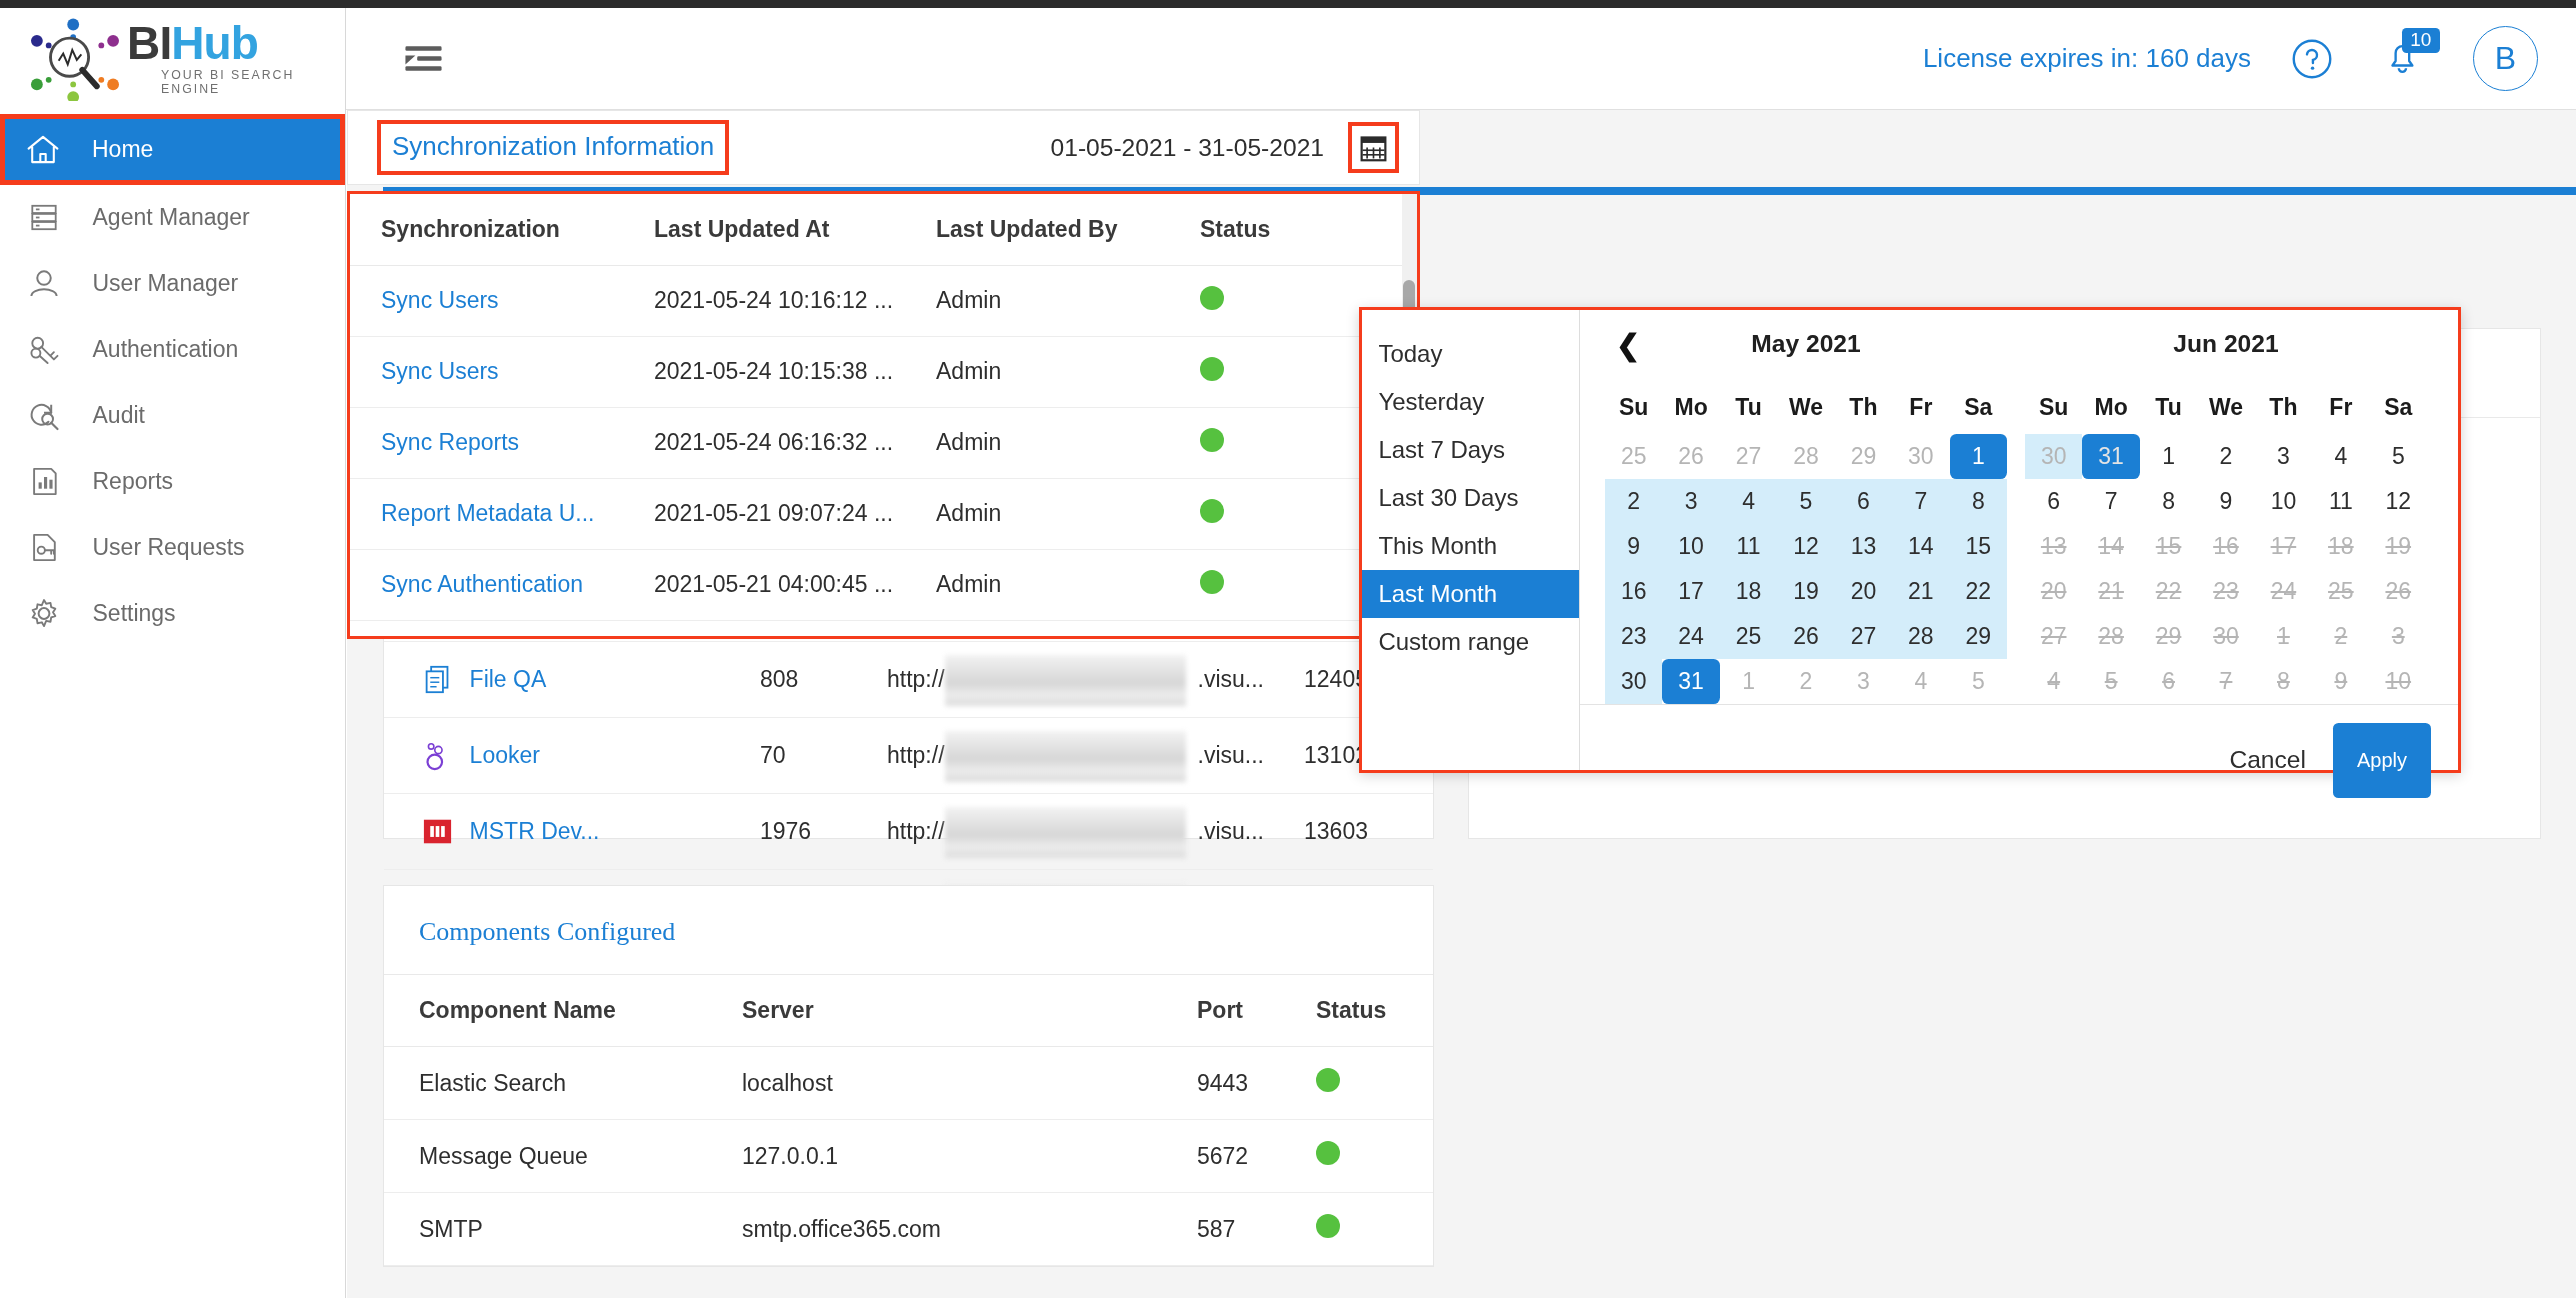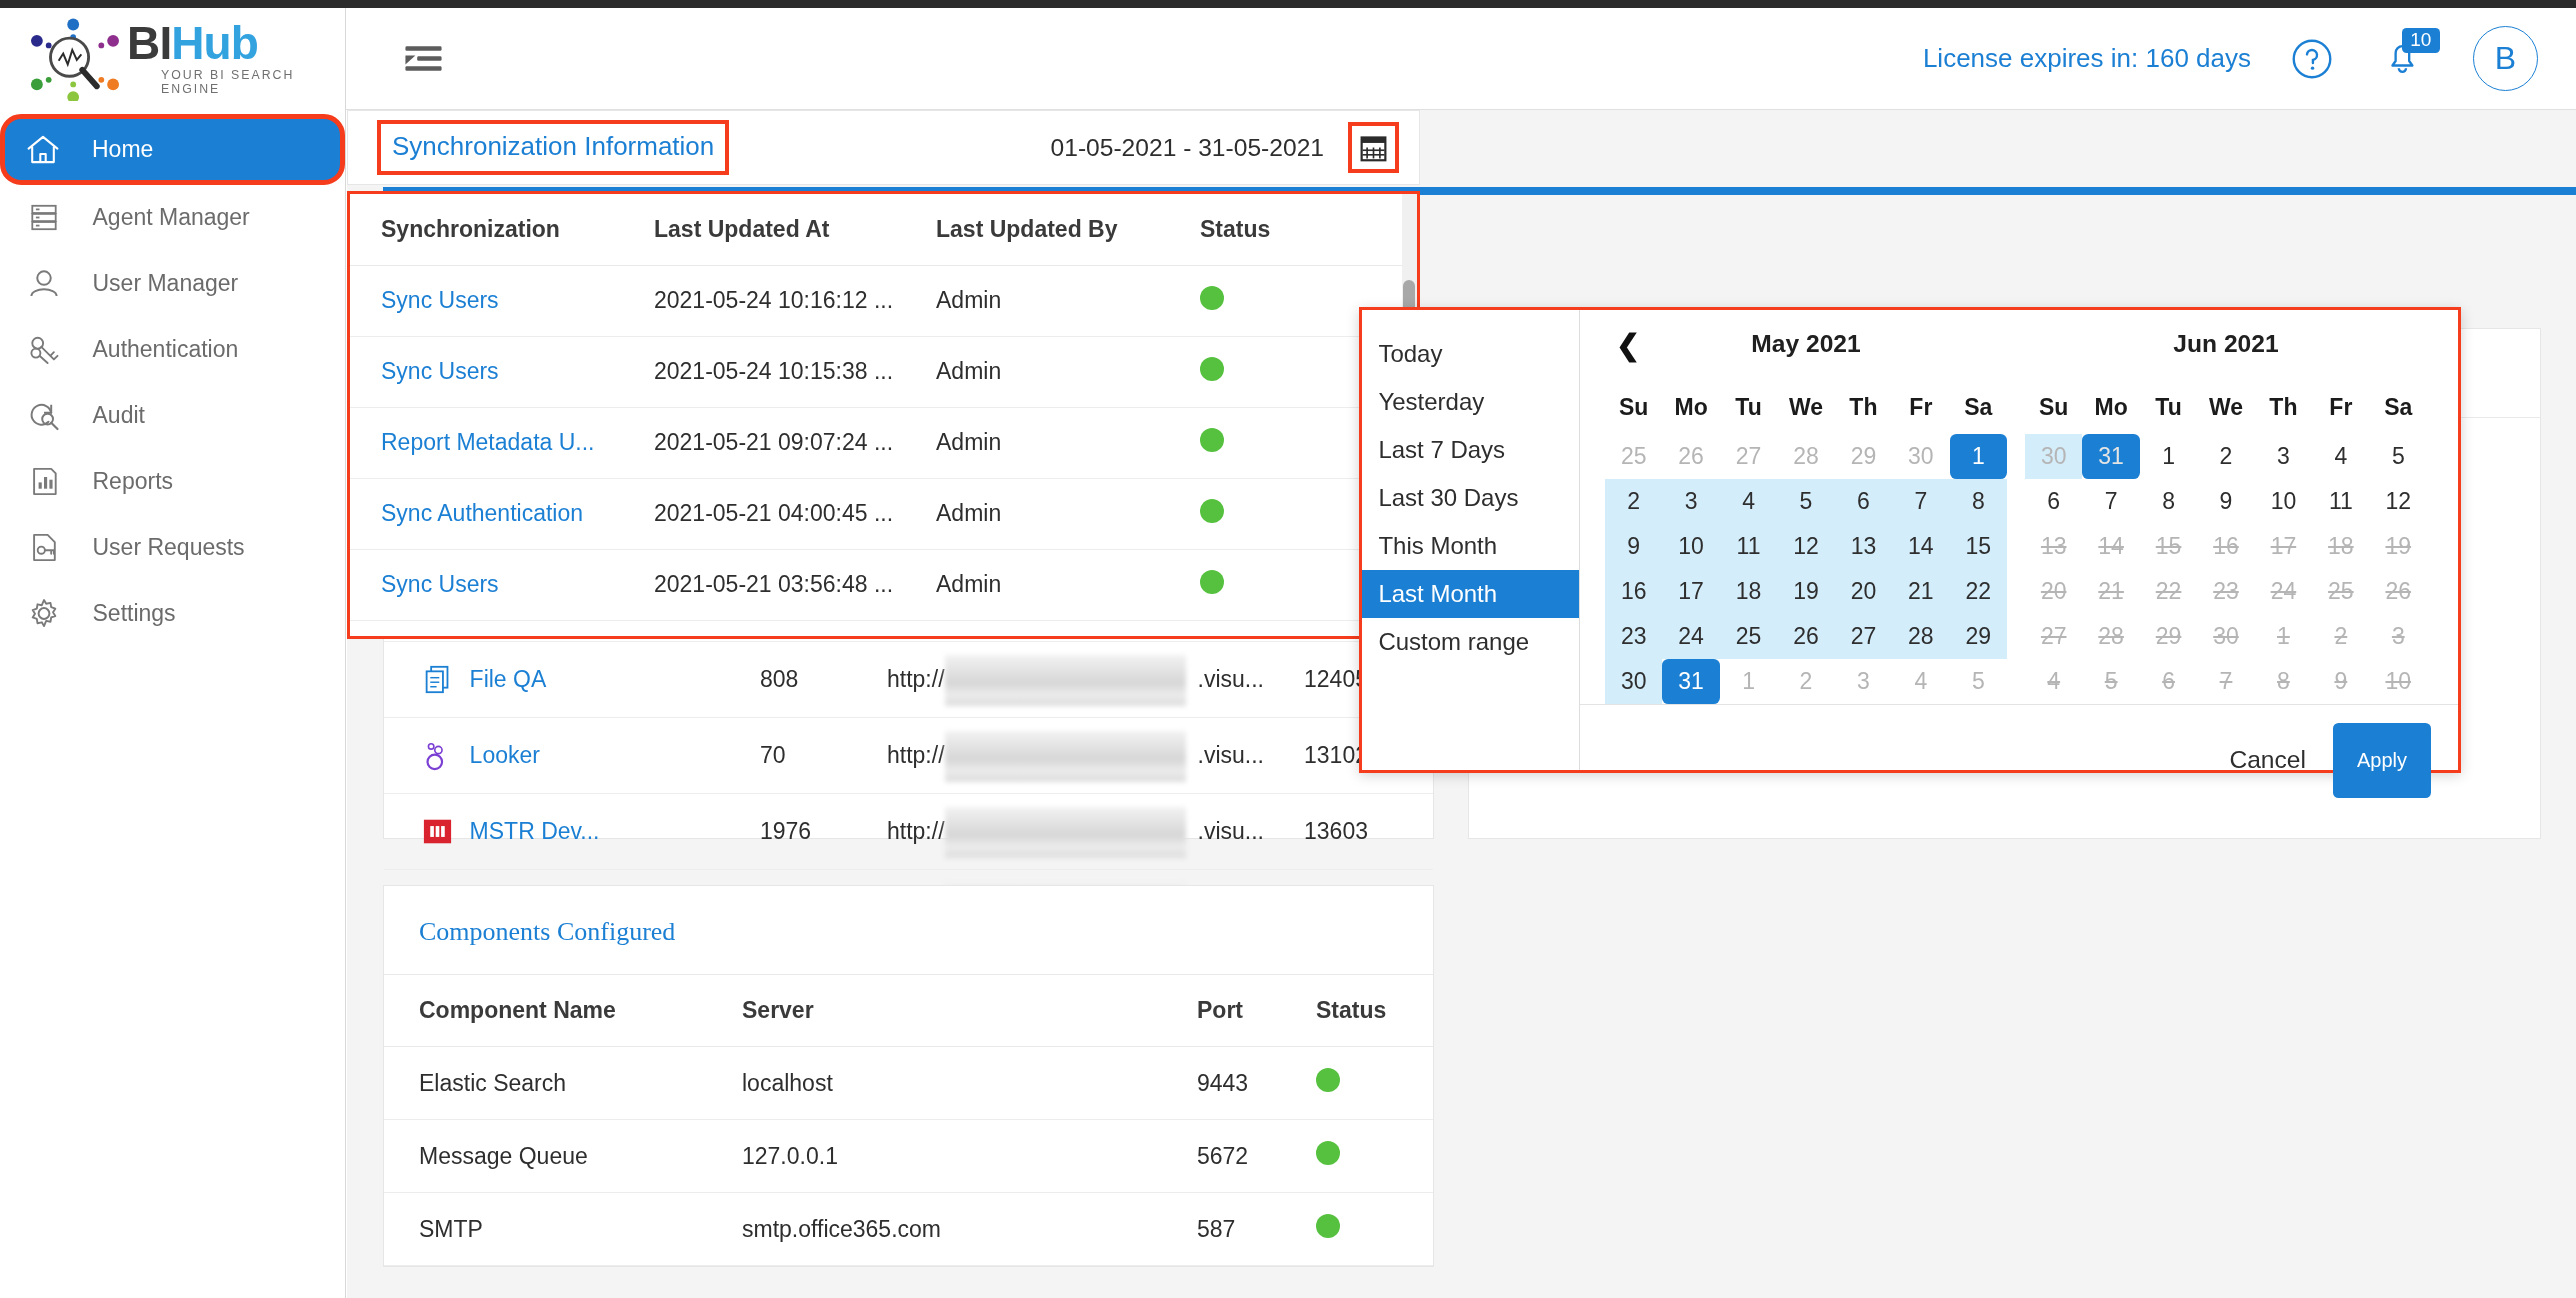--- a/index.html
+++ b/index.html
@@ -23,21 +23,21 @@
   .brand-logo { width:98px; height:84px; position:relative; flex:none; }
   .brand-text { margin-left:3.6px; }
   .brand-title { font-size:46px; font-weight:bold; letter-spacing:-0.9px; line-height:0.95; }
   .brand-title .bi { color:#3b3b3b; }
   .brand-title .hub { color:#33a3e0; }
   .brand-sub { font-size:12.3px; color:#707070; letter-spacing:2px; margin-top:2.7px;margin-left:34px; }
 
   .nav { margin-top:3.6px; }
   .nav-item {
     position:relative; height:66px; display:flex; align-items:center;
-    padding-left:25.5px; color:#6b6b6b; font-size:23px;border-radius:21px;
+    padding-left:25.5px; color:#6b6b6b; font-size:23px;
   }
   .nav-item .nav-ico { width:47px; flex:none; display:flex; align-items:center; justify-content:flex-start; }
   .nav-item .nav-label { margin-left:20px; }
   .nav-item.active {
     background:#1b7fd4; color:#ffffff;
     border-top:5.5px solid #f53c1c; border-bottom:5.5px solid #f53c1c;
     border-left:5.5px solid #f53c1c; border-right:5.5px solid #f53c1c;
     height:71px; padding-left:20px;
   }
 
@@ -504,20 +504,26 @@
           <tbody>
             <tr>
               <td class="link">Sync Users</td>
               <td>2021-05-24 10:16:12 ...</td>
               <td>Admin</td>
               <td><span class="dot"></span></td>
             </tr>
             <tr>
               <td class="link">Sync Users</td>
               <td>2021-05-24 10:15:38 ...</td>
+              <td>Admin</td>
+              <td><span class="dot"></span></td>
+            </tr>
+            <tr>
+              <td class="link">Sync Reports</td>
+              <td>2021-05-24 06:16:32 ...</td>
               <td>Admin</td>
               <td><span class="dot"></span></td>
             </tr>
             <tr>
               <td class="link">Report Metadata U...</td>
               <td>2021-05-21 09:07:24 ...</td>
               <td>Admin</td>
               <td><span class="dot"></span></td>
             </tr>
             <tr>

